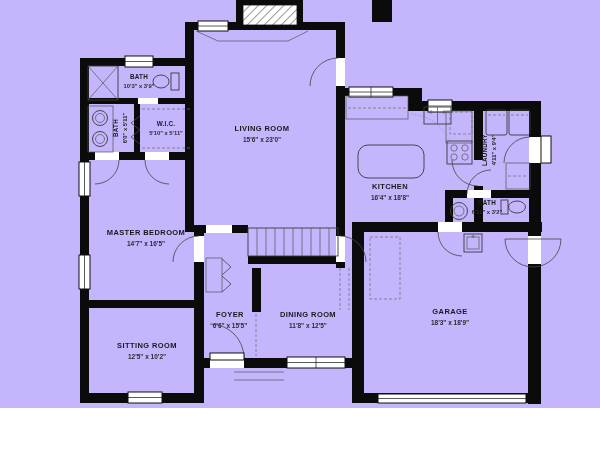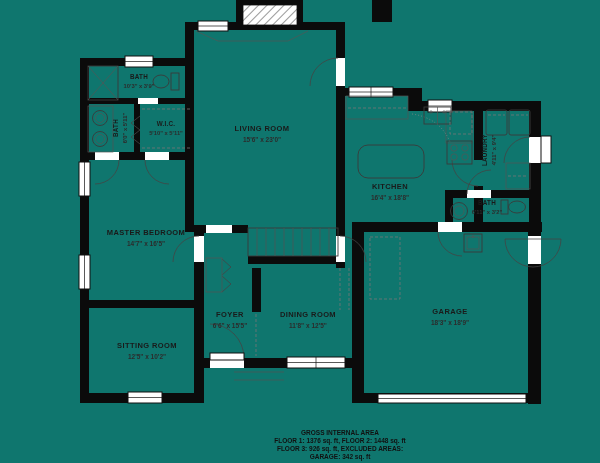--- a/index.html
+++ b/index.html
@@ -1,16 +1,16 @@
 <!DOCTYPE html>
 <html><head>
 <meta charset="utf-8">
 <style>
   html,body{margin:0;padding:0;background:#fff;}
-  #stage{position:relative;width:600px;height:463px;background:#0f766e;overflow:hidden;
+  #stage{position:relative;width:600px;height:408px;background:#c4b5fd;overflow:hidden;
          font-family:"Liberation Sans",sans-serif;}
   svg{position:absolute;left:0;top:0;}
   .room-name{font:700 7.5px "Liberation Sans",sans-serif;fill:#1a1a1a;letter-spacing:.4px;}
   .room-dims{font:700 6.5px "Liberation Sans",sans-serif;fill:#2c2c2c;}
   .room-name-sm{font:700 6.3px "Liberation Sans",sans-serif;fill:#1a1a1a;letter-spacing:.2px;}
   .room-dims-sm{font:700 5.8px "Liberation Sans",sans-serif;fill:#2c2c2c;}
   .wall{fill:#0b0b0b;}
   .gap{fill:#ffffff;}
   .fix{fill:none;stroke:#3a3a3a;stroke-width:.9;}
   .fixthin{fill:none;stroke:#555;stroke-width:.7;}

